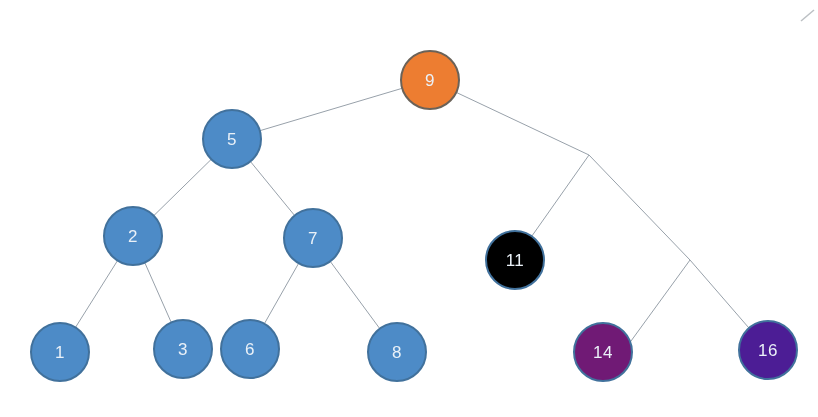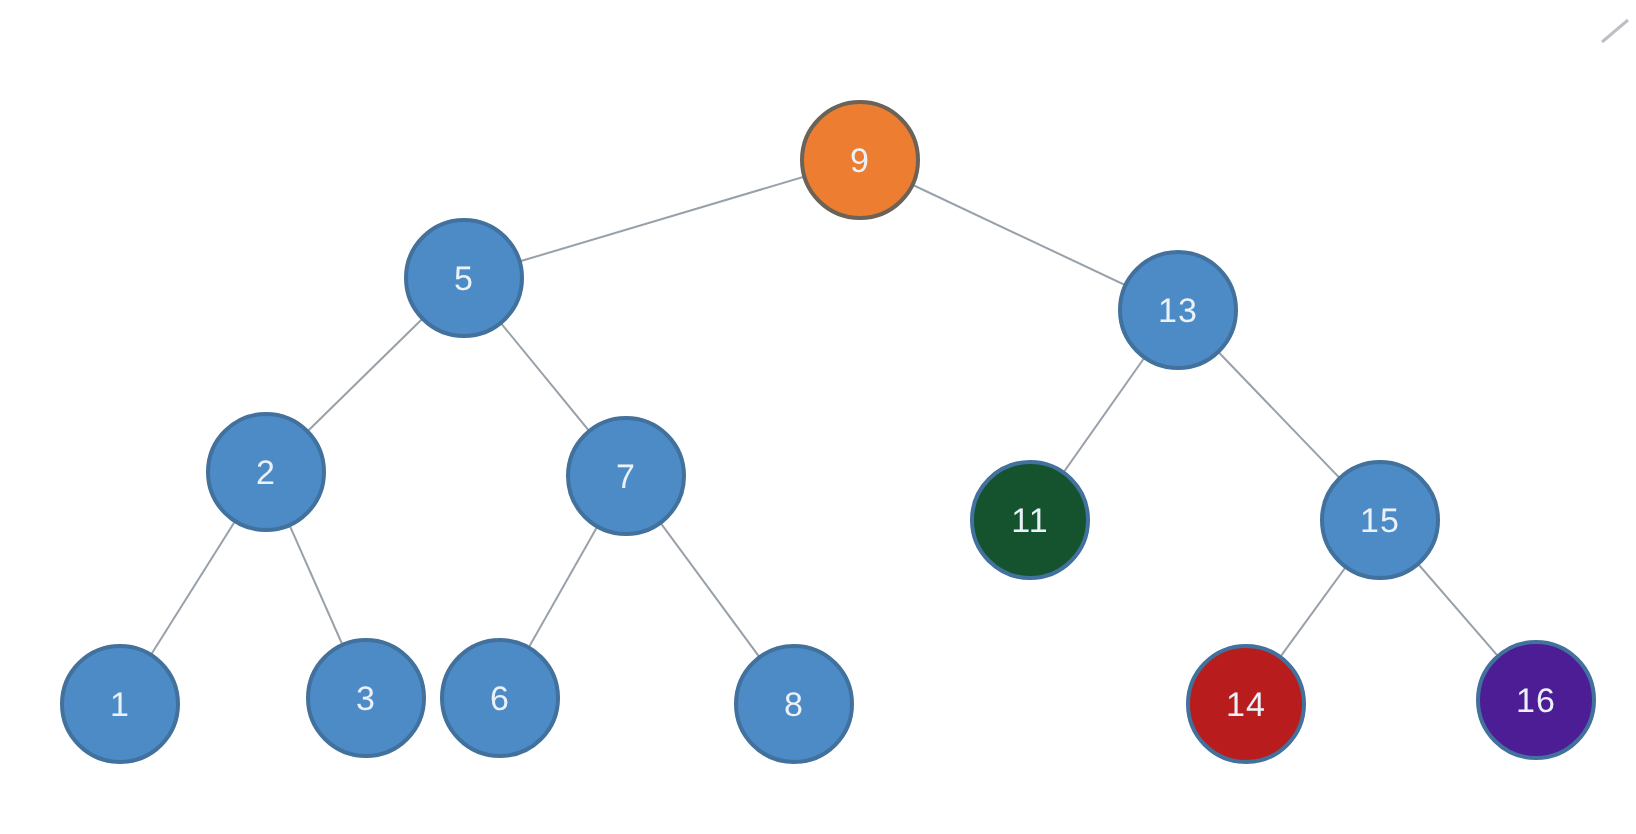--- a/index.html
+++ b/index.html
@@ -59,46 +59,40 @@
       <line x1="690" y1="260" x2="768" y2="350" stroke="#98a1aa" stroke-width="1"></line>
       <line x1="801" y1="21" x2="814" y2="10" stroke="#bcc0c4" stroke-width="1.5"></line>
     </svg>
 
 <div class="tree-node" style="left: 400px; top: 50px; background: rgb(237, 125, 49); border: 2px solid rgb(107, 98, 88);">
       <span class="node-label" style="color: rgb(234, 241, 248);">9</span>
     </div>
     <div class="tree-node" style="left: 202px; top: 109px; background: rgb(77, 139, 199); border: 2px solid rgb(65, 113, 156);">
       <span class="node-label" style="color: rgb(234, 241, 248);">5</span>
     </div>
-    <div class="tree-node" style="left: 559px; top: 125px; background: rgb(77, 139, 199); border: 2px solid rgb(65, 113, 156);">
-      <span class="node-label" style="color: rgb(234, 241, 248);">13</span>
-    </div>
     <div class="tree-node" style="left: 103px; top: 206px; background: rgb(77, 139, 199); border: 2px solid rgb(65, 113, 156);">
       <span class="node-label" style="color: rgb(234, 241, 248);">2</span>
     </div>
     <div class="tree-node" style="left: 283px; top: 208px; background: rgb(77, 139, 199); border: 2px solid rgb(65, 113, 156);">
       <span class="node-label" style="color: rgb(234, 241, 248);">7</span>
     </div>
-    <div class="tree-node" style="left: 485px; top: 230px; background: #14532d; border: 2px solid rgb(65, 113, 156);">
+    <div class="tree-node" style="left: 485px; top: 230px; background: #000000; border: 2px solid rgb(65, 113, 156);">
       <span class="node-label" style="color: rgb(234, 241, 248);">11</span>
-    </div>
-    <div class="tree-node" style="left: 660px; top: 230px; background: rgb(77, 139, 199); border: 2px solid rgb(65, 113, 156);">
-      <span class="node-label" style="color: rgb(234, 241, 248);">15</span>
     </div>
     <div class="tree-node" style="left: 30px; top: 322px; background: rgb(77, 139, 199); border: 2px solid rgb(65, 113, 156);">
       <span class="node-label" style="color: rgb(234, 241, 248);">1</span>
     </div>
     <div class="tree-node" style="left: 153px; top: 319px; background: rgb(77, 139, 199); border: 2px solid rgb(65, 113, 156);">
       <span class="node-label" style="color: rgb(234, 241, 248);">3</span>
     </div>
     <div class="tree-node" style="left: 220px; top: 319px; background: rgb(77, 139, 199); border: 2px solid rgb(65, 113, 156);">
       <span class="node-label" style="color: rgb(234, 241, 248);">6</span>
     </div>
     <div class="tree-node" style="left: 367px; top: 322px; background: rgb(77, 139, 199); border: 2px solid rgb(65, 113, 156);">
       <span class="node-label" style="color: rgb(234, 241, 248);">8</span>
     </div>
-    <div class="tree-node" style="left: 593px; top: 322px; background: #b91c1c; border: 2px solid rgb(65, 113, 156);">
+    <div class="tree-node" style="left: 573px; top: 322px; background: #701a75; border: 2px solid rgb(65, 113, 156);">
       <span class="node-label" style="color: rgb(234, 241, 248);">14</span>
     </div>
     <div class="tree-node" style="left: 738px; top: 320px; background: #4c1d95; border: 2px solid rgb(65, 113, 156);">
       <span class="node-label" style="color: rgb(234, 241, 248);">16</span>
     </div>
   </div>
 
 </body></html>

